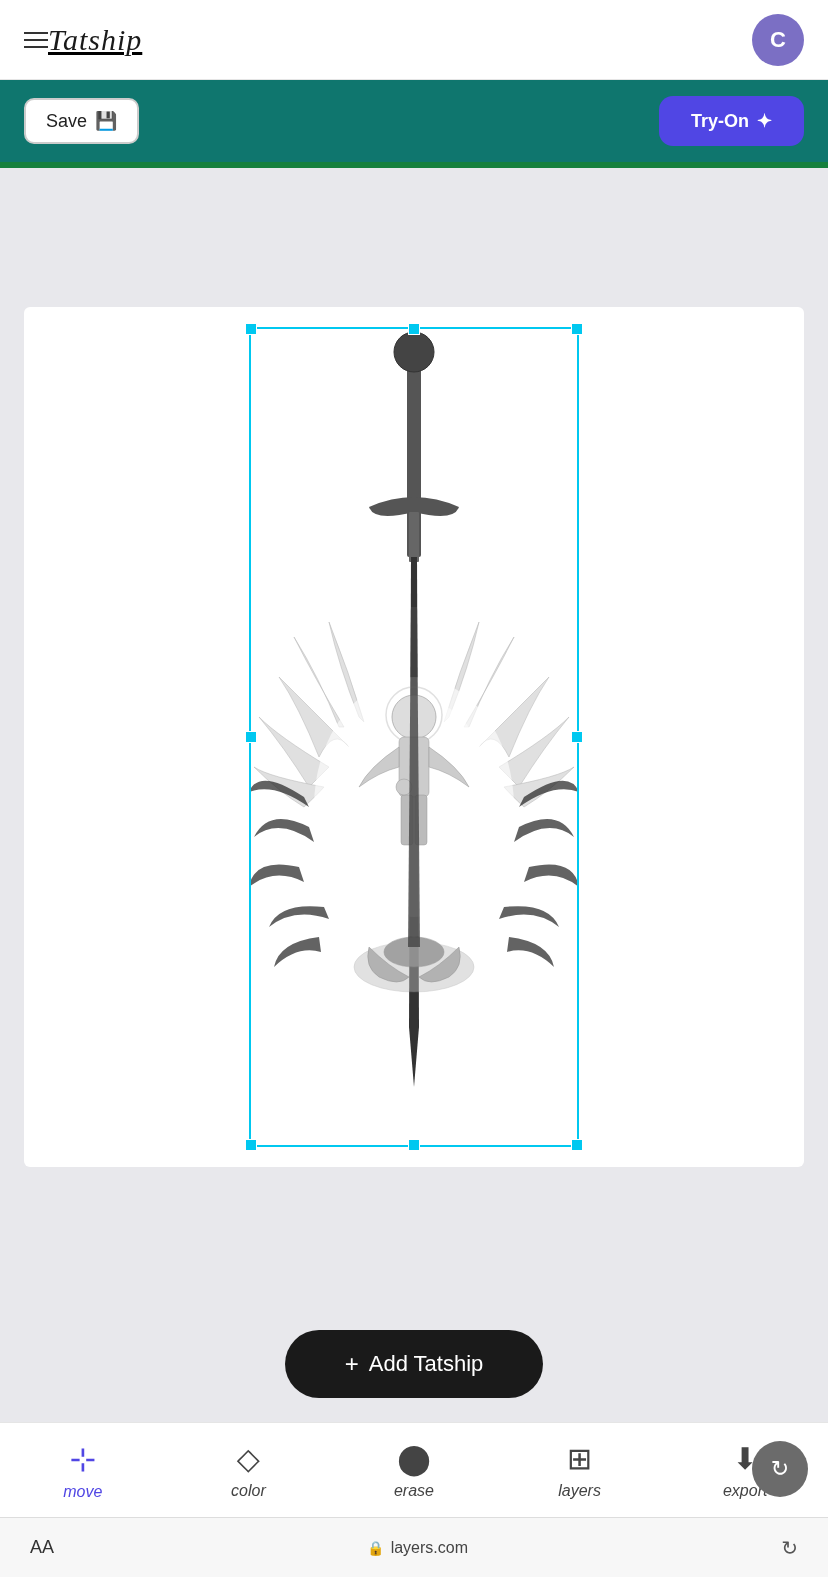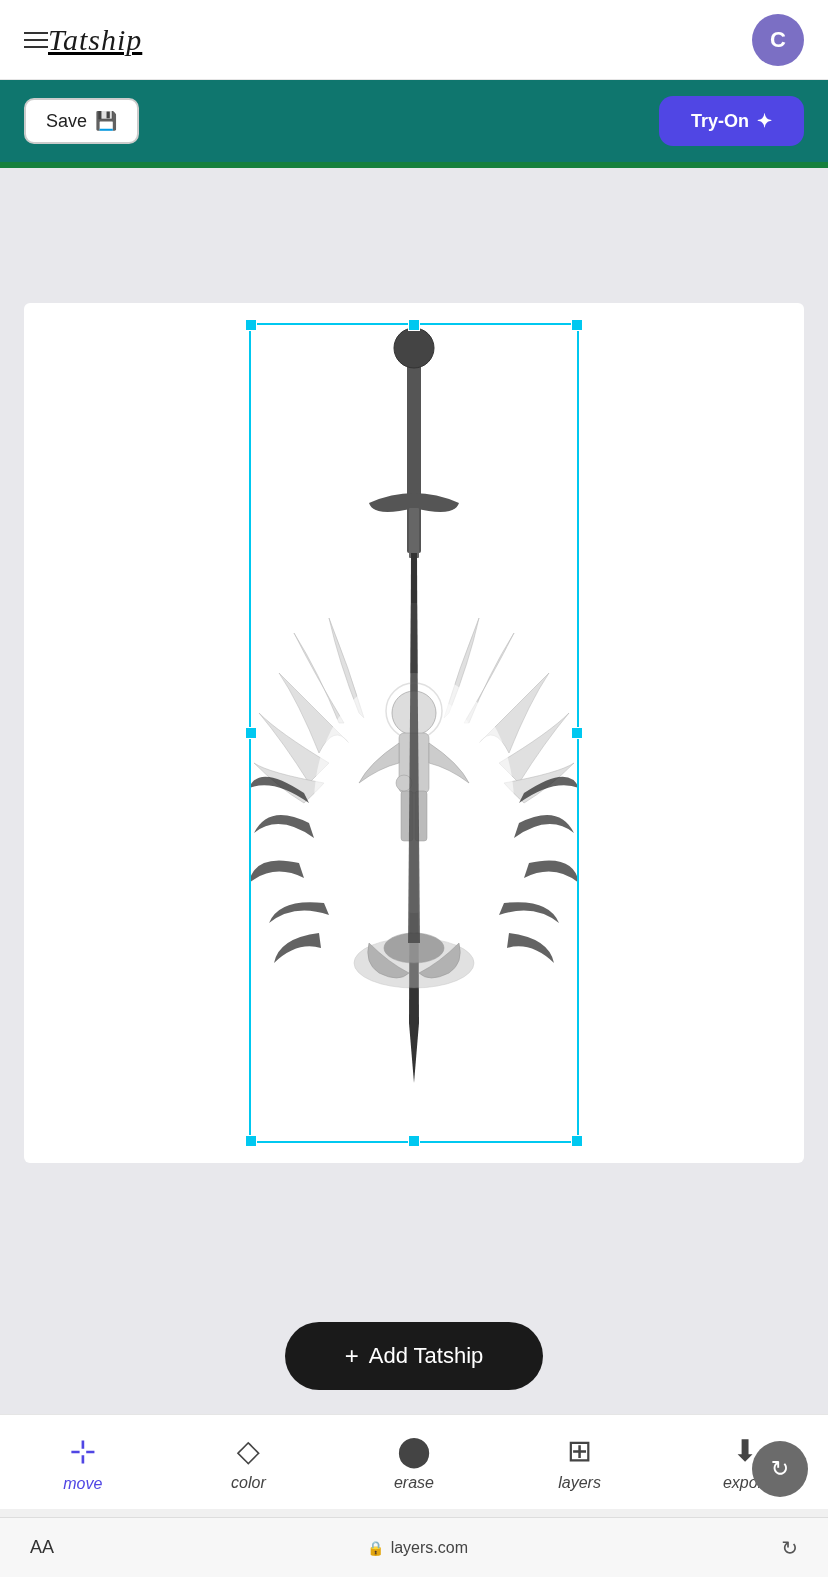--- a/index.html
+++ b/index.html
@@ -226,21 +226,20 @@
 
     
     .browser-bottom {
       background: #f7f7f7;
       border-top: 1px solid #ddd;
       display: flex;
       align-items: center;
       justify-content: space-between;
       padding: 12px 30px;
       height: 60px;
-      margin-top: 8px;
     }
     .browser-aa {
       font-size: 18px;
       color: #333;
     }
     .browser-url {
       display: flex;
       align-items: center;
       gap: 6px;
       font-size: 16px;

